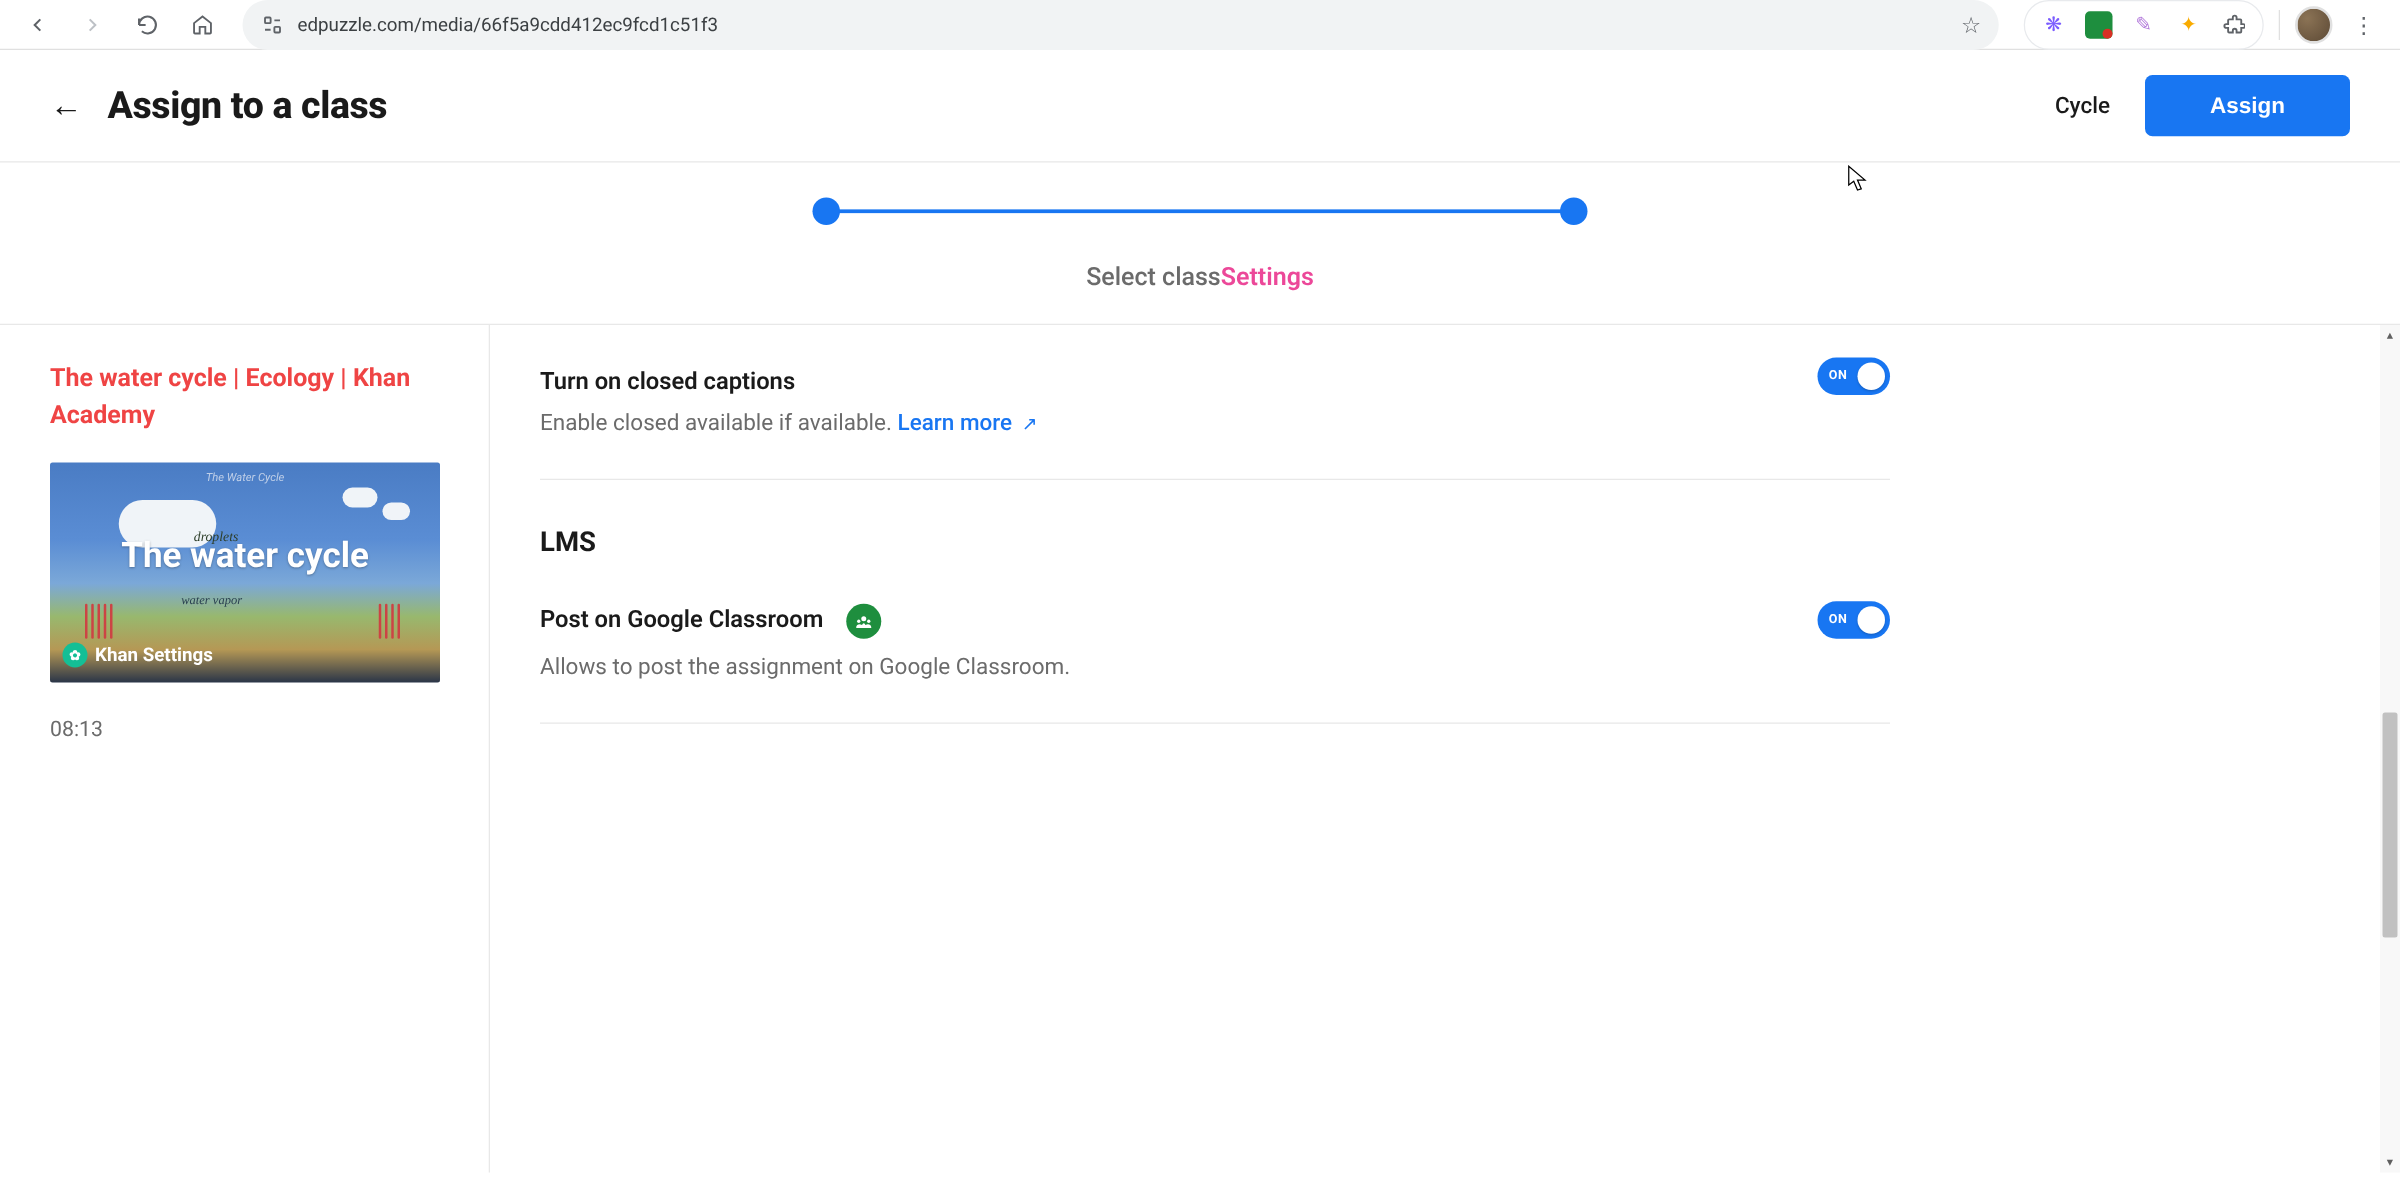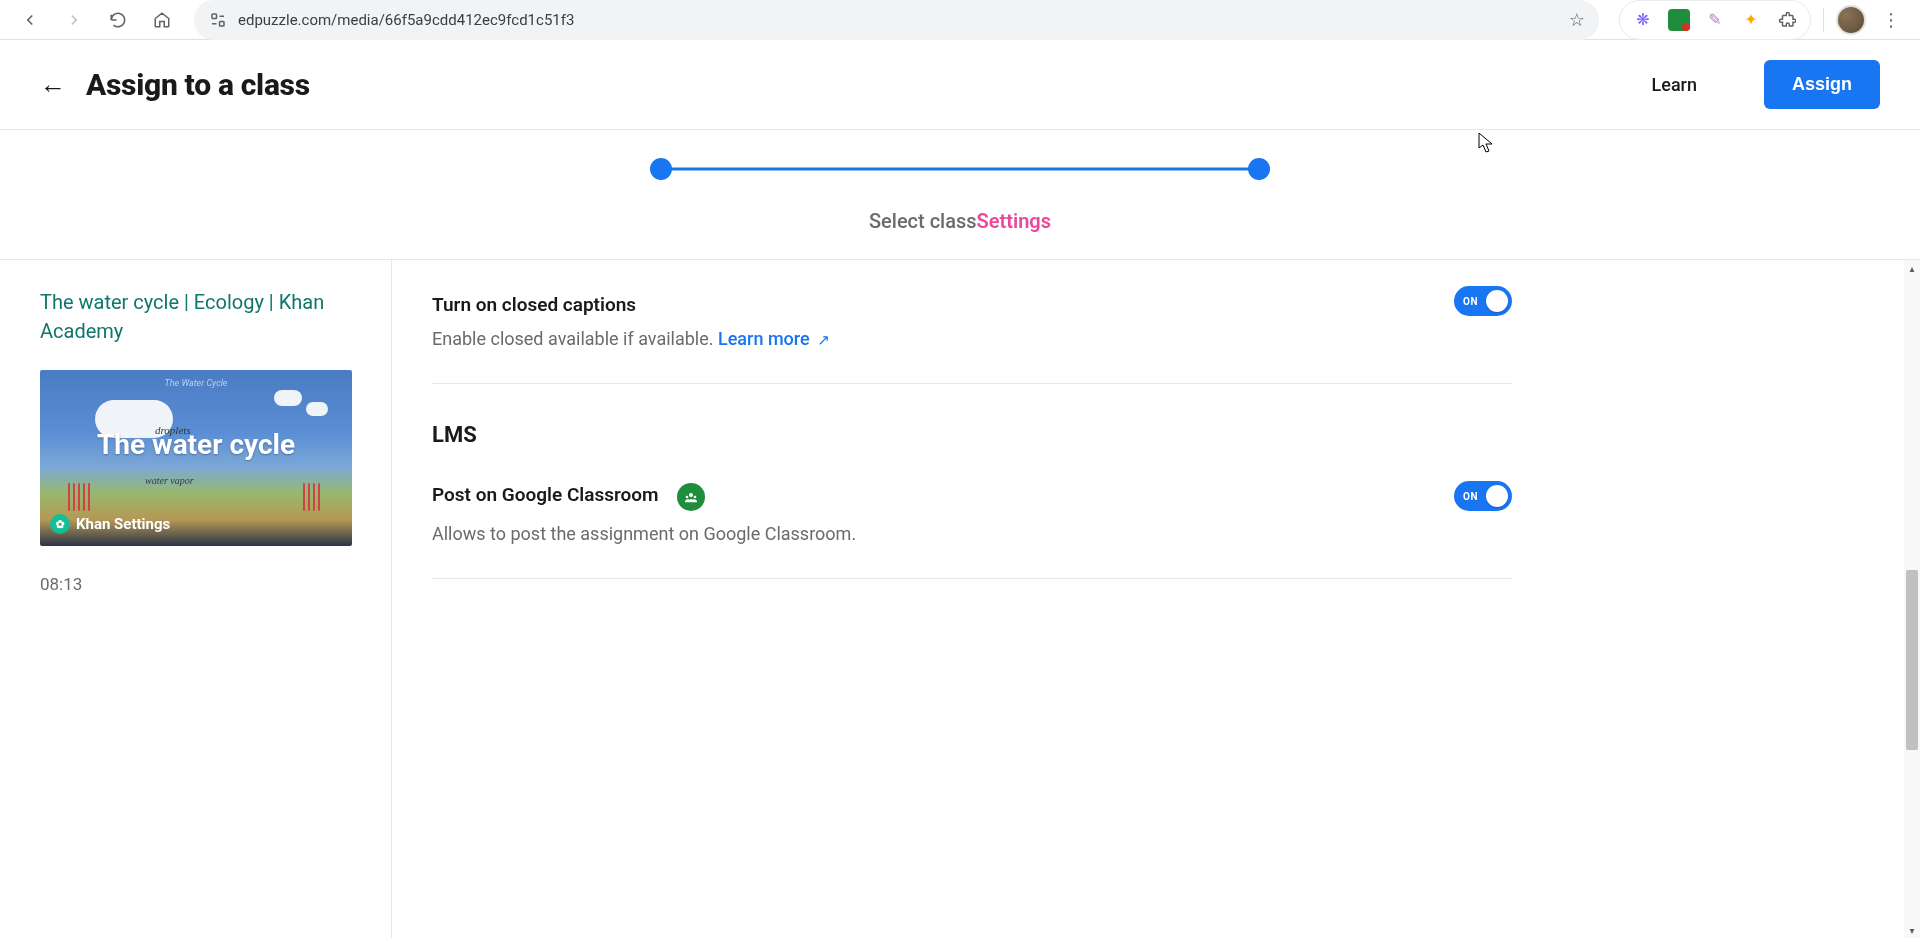--- a/index.html
+++ b/index.html
@@ -18,38 +18,38 @@
 .divider-v { width:1px; height:24px; background:#e0e0e0; margin:0 4px;}
 .avatar { width:30px; height:30px; border-radius:50%; background: radial-gradient(circle at 30% 30%, #8b7355, #5d4a36); border:2px solid #e0e0e0;}
 .menu-dots { color:#5f6368; font-size:18px; padding:0 8px;}
 
 
 .page-header { height: 90px; display: flex; align-items: center; padding: 0 40px; border-bottom: 1px solid #e8e8e8; }
 .back-arrow { font-size: 26px; color: #1a1a1a; margin-right: 20px; cursor:pointer; font-weight:600;}
 .page-title { font-size: 30px; font-weight: 800; color: #1a1a1a; letter-spacing: -0.3px; }
 .header-actions { margin-left: auto; display: flex; align-items: center; gap: 28px; }
 .btn-back { font-size: 18px; color: #1a1a1a; font-weight: 500; cursor:pointer; }
-.btn-assign { background: #1876f2; color: #fff; font-size: 18px; font-weight: 600; padding: 14px 28px; border-radius: 6px; cursor:pointer; border:none;margin-left:39px;}
+.btn-assign { background: #1876f2; color: #fff; font-size: 18px; font-weight: 600; padding: 14px 52px; border-radius: 6px; cursor:pointer; border:none;}
 
 
 .stepper-wrap { height: 130px; display: flex; flex-direction: column; align-items: center; justify-content: center; border-bottom: 1px solid #e8e8e8; }
 .stepper-track { position: relative; width: 620px; height: 24px; display:flex; align-items:center;}
 .stepper-line { position: absolute; left: 12px; right: 12px; top: 50%; height: 3px; background: #1876f2; transform: translateY(-50%); }
 .stepper-dot { width: 22px; height: 22px; border-radius: 50%; background: #1876f2; position: absolute; top: 50%; transform: translateY(-50%); }
 .stepper-dot.left { left: 0; }
 .stepper-dot.right { right: 0; }
 .stepper-labels { width: 700px; display: flex; justify-content: center; margin-top: 28px; }
 .step-label { font-size: 20px; font-weight: 500; }
 .step-label.inactive { color: #6b6b6b; }
 .step-label.active { color: #ec4899; font-weight: 600; }
 
 
 .content { display: flex; height: calc(952px - 54px - 90px - 130px); }
 .left-panel { width: 392px; border-right: 1px solid #e8e8e8; padding: 28px 40px; }
-.video-title { font-size: 20px; font-weight: 400; color: #0f766e; line-height: 1.45; margin-bottom: 24px; }
+.video-title { font-size: 20px; font-weight: 700; color: #ef4444; line-height: 1.45; margin-bottom: 24px; }
 .thumb { width: 312px; height: 176px; background: linear-gradient(to bottom, #4a7cc4 0%, #5a8dd4 35%, #7ba8d8 55%, #98b86e 70%, #b59855 85%, #2a3548 100%); border-radius: 2px; position: relative; overflow:hidden; }
 .thumb-sky-title { position:absolute; top:8px; left:50%; transform:translateX(-50%); color:#bfcfe8; font-size:9px; font-style:italic;}
 .cloud { position:absolute; background:#f0f4f8; border-radius:50px;}
 .cloud1 { width:78px; height:38px; left:55px; top:30px;}
 .cloud2 { width:28px; height:16px; right:50px; top:20px;}
 .cloud3 { width:22px; height:14px; right:24px; top:32px;}
 .droplets-label { position:absolute; left:115px; top:54px; color:#2d3e2a; font-size:11px; font-family:cursive; font-style:italic;}
 .thumb-main-text { position:absolute; left:50%; top:42%; transform:translate(-50%,-50%); color:#fff; font-size:28px; font-weight:700; white-space:nowrap; text-shadow:0 1px 2px rgba(0,0,0,0.3);}
 .water-vapor { position:absolute; left:105px; bottom:60px; color:#2a4050; font-size:10px; font-family:cursive; font-style:italic;}
 .red-lines { position:absolute; bottom:35px; display:flex; gap:3px;}
@@ -135,21 +135,21 @@
   </div>
   <span class="divider-v"></span>
   <div class="avatar"></div>
   <span class="menu-dots">⋮</span>
 </div>
 
 <div class="page-header">
   <span class="back-arrow">←</span>
   <span class="page-title">Assign to a class</span>
   <div class="header-actions">
-    <span class="btn-back">Learn</span>
+    <span class="btn-back">Cycle</span>
     <button class="btn-assign">Assign</button>
   </div>
 </div>
 
 <div class="stepper-wrap">
   <div class="stepper-track">
     <div class="stepper-line"></div>
     <div class="stepper-dot left"></div>
     <div class="stepper-dot right"></div>
   </div>

